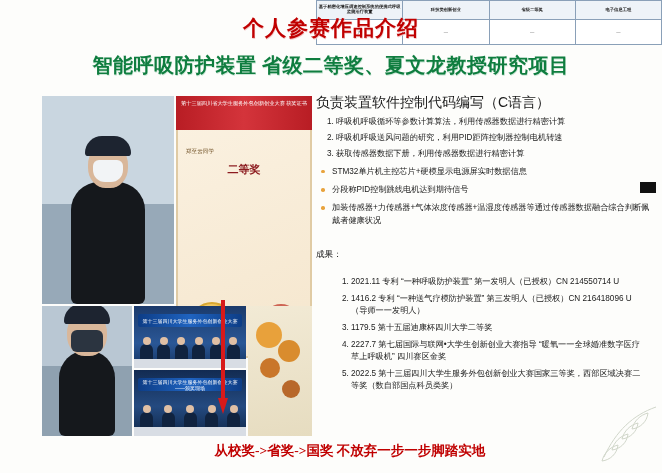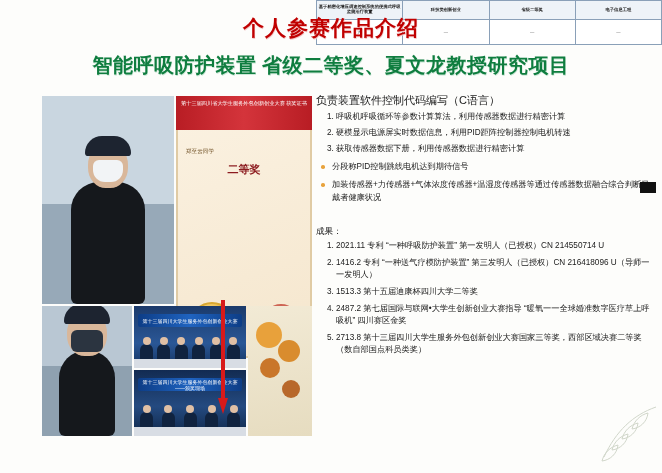--- a/index.html
+++ b/index.html
@@ -90,21 +90,21 @@
     width: 340px;
     font-size: 8.2px;
     color: #1a1a1a;
     line-height: 1.55;
   }
   .rc-head {
     font-size: 8.6px;
     margin-bottom: 2px;
   }
   .rc-sub {
-    font-size: 11px;
+    font-size: 14px;
     margin: 4px 0 2px 0;
   }
   .rc-ol {
     margin: 0 0 0 0;
     padding-left: 20px;
     list-style: decimal;
   }
   .rc-ol > li {
     margin-bottom: 3.5px;
   }
@@ -127,21 +127,21 @@
     height: 3.5px;
     background: #e8a33d;
     border-radius: 50%;
   }
   .rc-results {
     margin-top: 20px;
     font-size: 8.6px;
     margin-bottom: 2px;
   }
   .rc-results-ol {
-    margin: 0;
+    margin: 15px;
     padding-left: 20px;
     list-style: decimal;
   }
   .rc-results-ol > li {
     margin-bottom: 4.5px;
     line-height: 1.5;
   }
   .black-box {
     position: absolute;
     right: 6px;
@@ -440,34 +440,35 @@
     </tbody>
   </table>
 
   <div class="title-main">个人参赛作品介绍</div>
   <div class="title-sub">智能呼吸防护装置 省级二等奖、夏文龙教授研究项目</div>
 
   <div class="right-col">
     <div class="rc-sub">负责装置软件控制代码编写（C语言）</div>
     <ol class="rc-ol">
       <li>呼吸机呼吸循环等参数计算算法，利用传感器数据进行精密计算</li>
-      <li>硬模显示电源屏实时数据信息，利用PID距阵控制器控制电机转速</li>
+      <li>呼吸机呼吸送风问题的研究，利用PID距阵控制器控制电机转速</li>
       <li>获取传感器数据下册，利用传感器数据进行精密计算</li>
     </ol>
     <ul class="rc-bullets">
+      <li>STM32单片机主控芯片+硬模显示电源屏实时数据信息</li>
       <li>分段称PID控制跳线电机达到期待信号</li>
       <li>加装传感器+力传感器+气体浓度传感器+温湿度传感器等通过传感器数据融合综合判断佩戴者健康状况</li>
     </ul>
     <div class="rc-results">成果：</div>
     <ol class="rc-results-ol">
       <li>2021.11 专利 “一种呼吸防护装置” 第一发明人（已授权）CN 214550714 U</li>
       <li>1416.2 专利 “一种送气疗模防护装置” 第三发明人（已授权）CN 216418096 U（导师一一发明人）</li>
-      <li>1513.3 第十五届迪康杯四川大学二等奖</li>
-      <li>2487.2 第七届国际与联网•大学生创新创业大赛指导 “暖氧一一全球婚准数字医疗草上呼吸机” 四川赛区金奖</li>
-      <li>2713.8 第十三届四川大学生服务外包创新创业大赛国家三等奖，西部区域决赛二等奖（数自部国点科员类奖）</li>
+      <li>1179.5 第十五届迪康杯四川大学二等奖</li>
+      <li>2227.7 第七届国际与联网•大学生创新创业大赛指导 “暖氧一一全球婚准数字医疗草上呼吸机” 四川赛区金奖</li>
+      <li>2022.5 第十三届四川大学生服务外包创新创业大赛国家三等奖，西部区域决赛二等奖（数自部国点科员类奖）</li>
     </ol>
   </div>
   <div class="black-box"></div>
 
   <div class="photo p-top-left">
     <div class="room-bg"></div>
     <div class="person">
       <div class="head"></div>
       <div class="cap"></div>
       <div class="mask-w"></div>
@@ -526,20 +527,21 @@
     <div class="fruit" style="left:30px;top:34px;width:22px;height:22px;background:#d98c2e"></div>
     <div class="fruit" style="left:12px;top:52px;width:20px;height:20px;background:#c9762a"></div>
     <div class="fruit" style="left:34px;top:74px;width:18px;height:18px;background:#b8682a"></div>
   </div>
 
   <div class="arrow">
     <div class="shaft"></div>
     <div class="head-t"></div>
   </div>
 
+  <div class="bottom-caption">从校奖-&gt;省奖-&gt;国奖  不放弃一步一步脚踏实地</div>
 
   <svg class="leaf" viewBox="0 0 80 70">
     <g stroke="#9aa78e" fill="none" stroke-width="1">
       <path d="M78 6 C55 14, 38 30, 26 56"></path>
       <path d="M70 12 C62 14, 56 20, 54 28 C62 27, 69 21, 70 12Z"></path>
       <path d="M60 22 C52 24, 46 30, 44 38 C52 37, 59 31, 60 22Z"></path>
       <path d="M50 33 C42 35, 36 41, 34 49 C42 48, 49 42, 50 33Z"></path>
       <path d="M40 44 C32 46, 26 52, 24 60 C32 59, 39 53, 40 44Z"></path>
     </g>
   </svg>

